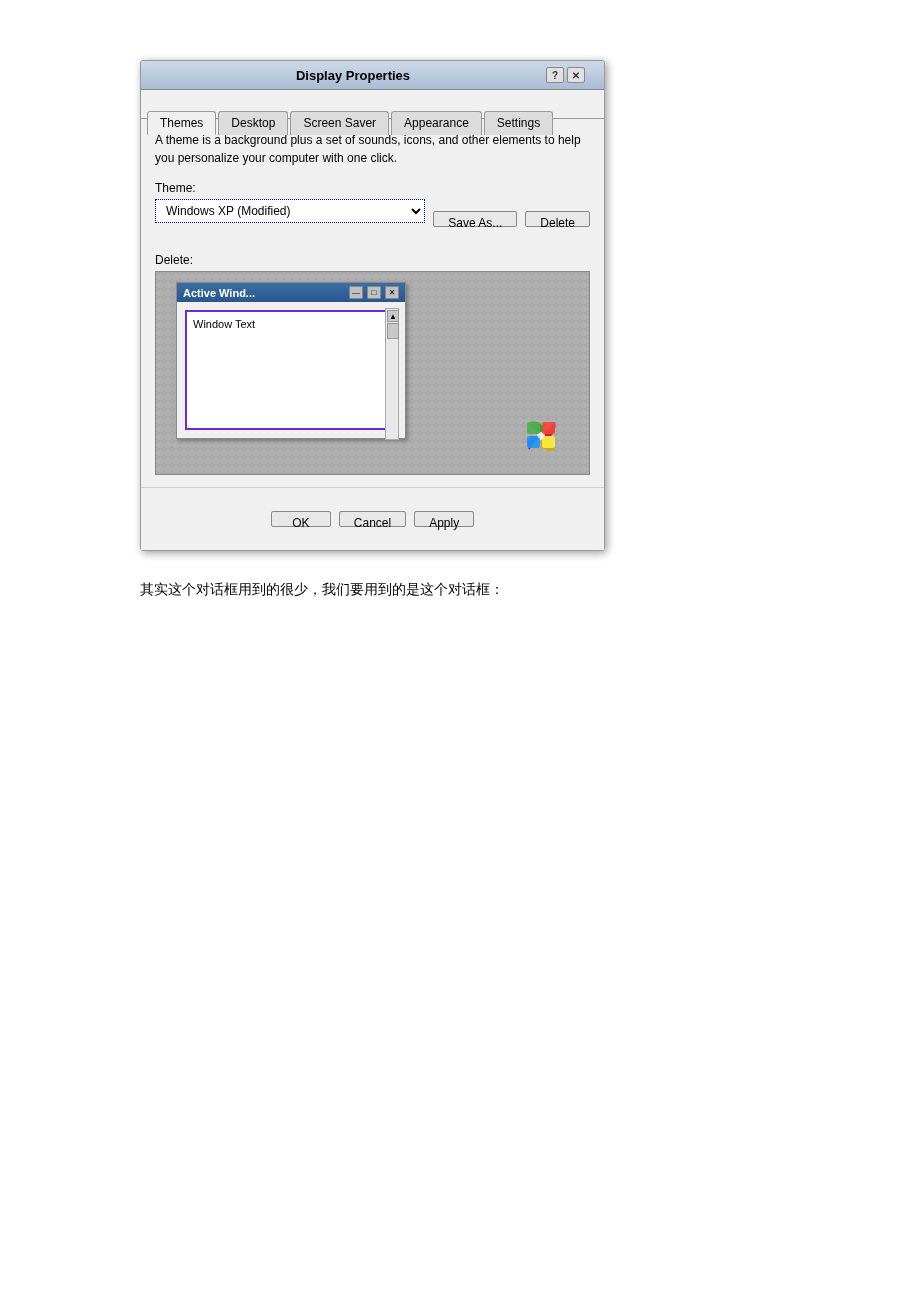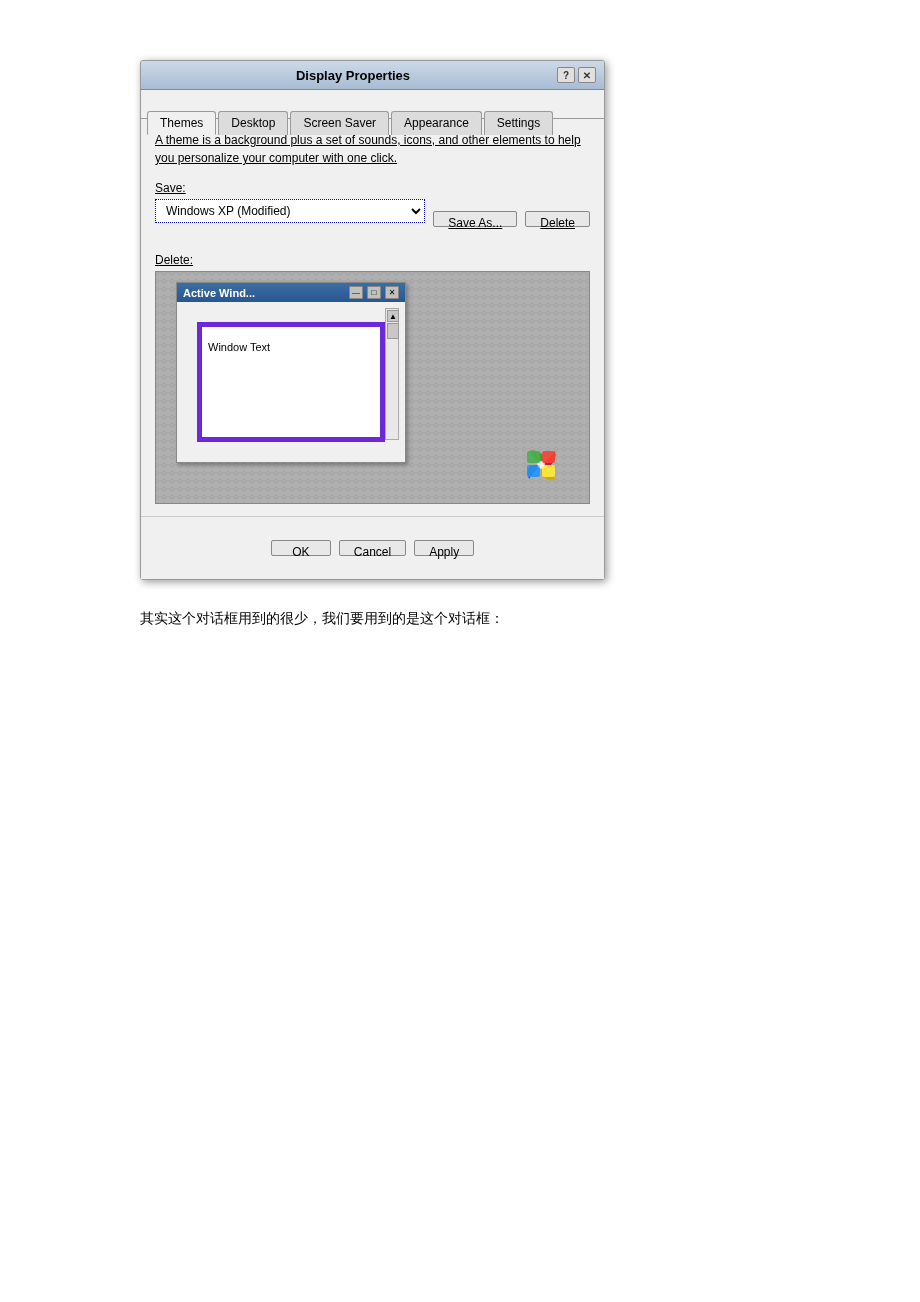--- a/index.html
+++ b/index.html
@@ -19,21 +19,21 @@
       width: 465px;
       background: #f0f0f0;
       border: 1px solid #999;
       box-shadow: 2px 2px 8px rgba(0,0,0,0.4);
       border-radius: 3px;
     }
 
     
     .title-bar {
       background: linear-gradient(to bottom, #cdd9e8 0%, #a8bcd4 100%);
-      padding: 6px 8px;
+      padding: 6px 19px;
       display: flex;
       align-items: center;
       justify-content: center;
       border-bottom: 1px solid #888;
       border-radius: 3px 3px 0 0;
     }
 
     .title-bar-text {
       font-size: 13px;
       font-weight: bold;
@@ -96,21 +96,20 @@
     .tab.active {
       background: #f0f0f0;
       border-bottom: 1px solid #f0f0f0;
       font-weight: normal;
       z-index: 1;
     }
 
     
     .dialog-content {
       padding: 12px 14px;
-      text-decoration: underline;
     }
 
     .description-text {
       font-size: 12px;
       color: #000;
       line-height: 1.5;
       margin-bottom: 14px;
     }
 
     .field-label {
@@ -160,21 +159,21 @@
     
     .sample-label {
       font-size: 12px;
       margin-bottom: 4px;
     }
 
     .sample-area {
       background: linear-gradient(135deg, #c8c8c8 25%, #d8d8d8 25%, #d8d8d8 50%, #c8c8c8 50%, #c8c8c8 75%, #d8d8d8 75%);
       background-size: 8px 8px;
       border: 1px solid #888;
-      height: 233px;
+      height: 204px;
       padding: 20px;
       position: relative;
       overflow: hidden;
     }
 
     
     .mini-window {
       position: absolute;
       top: 10px;
       left: 20px;
@@ -207,24 +206,24 @@
       border: 1px solid #888;
       border-radius: 1px;
       font-size: 8px;
       display: flex;
       align-items: center;
       justify-content: center;
       color: #000;
     }
 
     .mini-content {
-      padding: 12px 6px;
+      padding: 4px 6px;
       background: #fff;
-      border: 5px solid #6d28d9;
-      margin: 16px;
+      border: 2px solid #6d28d9;
+      margin: 4px;
       height: 120px;
     }
 
     .mini-window-text {
       font-size: 11px;
       color: #000;
     }
 
     
     .sample-icon {
@@ -290,21 +289,21 @@
     <div class="tab">Desktop</div>
     <div class="tab">Screen Saver</div>
     <div class="tab">Appearance</div>
     <div class="tab">Settings</div>
   </div>
 
   <div class="dialog-content">
 
     <p class="description-text">A theme is a background plus a set of sounds, icons, and other elements to help you personalize your computer with one click.</p>
 
-    <div class="field-label">Save:</div>
+    <div class="field-label">Theme:</div>
 
     <div class="theme-row">
       <div class="select-wrapper">
         <select>
           <option>Windows XP (Modified)</option>
         </select>
       </div>
       <button class="dialog-btn">Save As...</button>
       <button class="dialog-btn disabled" disabled="">Delete</button>
     </div>

